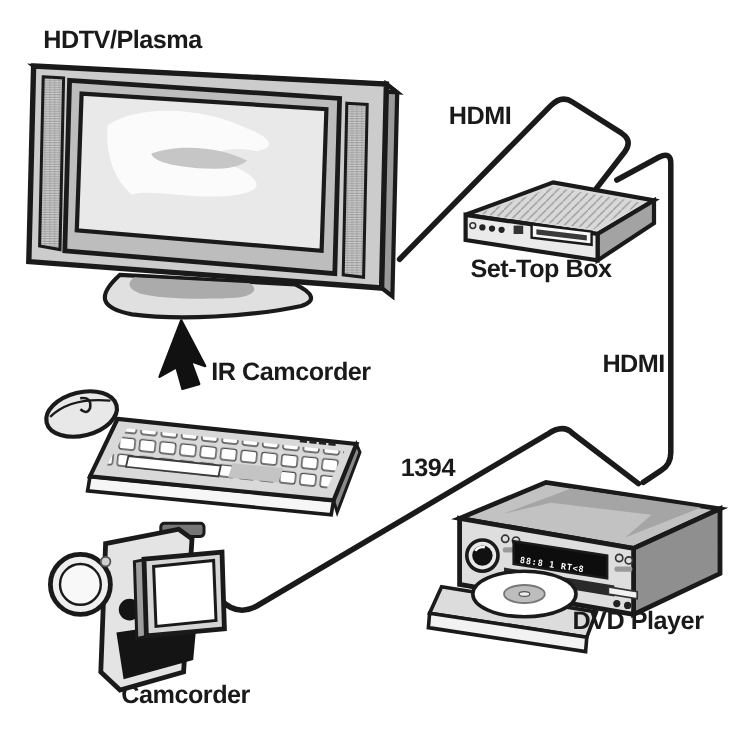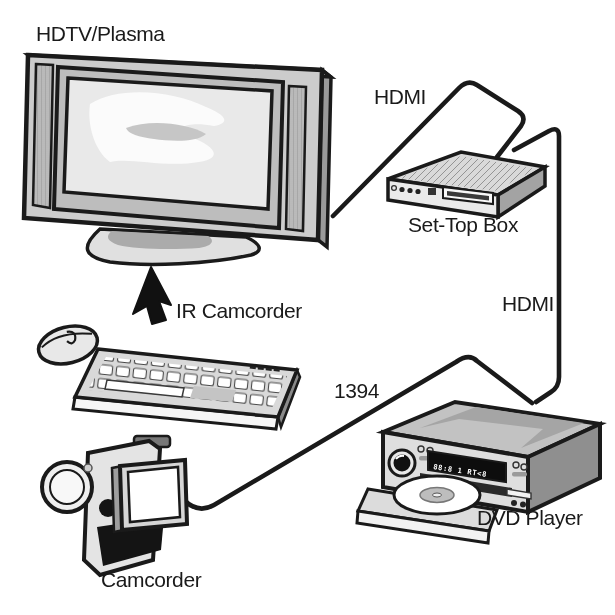--- a/index.html
+++ b/index.html
@@ -2,21 +2,21 @@
 <html><head>
 <meta charset="utf-8">
 <style>
   html,body{margin:0;padding:0;background:#fff;}
   #stage{
     position:relative;width:615px;height:615px;background:#ffffff;
     font-family:"Liberation Sans","DejaVu Sans",sans-serif;overflow:hidden;
   }
   #art{position:absolute;left:0;top:0;}
   .lbl{
-    position:absolute;color:#1a1a1a;font-weight:400;font-size:21px;
+    position:absolute;color:#1a1a1a;font-weight:700;font-size:21px;
     letter-spacing:-0.4px;white-space:nowrap;line-height:1.1;
   }
   .lcd-text{
     font-family:"DejaVu Sans Mono","Liberation Mono",monospace;
     font-weight:bold;
   }
 </style>
 </head>
 <body>
 
@@ -148,21 +148,21 @@
       <ellipse cx="437" cy="495" rx="43" ry="19" fill="#ffffff" stroke="#1a1a1a" stroke-width="3"></ellipse>
       <ellipse cx="437" cy="495" rx="17" ry="7.5" fill="#bdbdbd" stroke="#777777" stroke-width="1.5"></ellipse>
       <ellipse cx="437" cy="495" rx="4.5" ry="2" fill="#eeeeee" stroke="#555555" stroke-width="1"></ellipse>
     </g>
   </svg>
 
   <div class="lbl" style="left:36px;top:22px;">HDTV/Plasma</div>
 
   <div class="lbl" style="left:374px;top:85px;">HDMI</div>
 
-  <div class="lbl" style="left:408px;top:213px;">Set-Top Box</div>
+  <div class="lbl" style="left:392px;top:213px;">Set-Top Box</div>
 
   <div class="lbl" style="left:502px;top:292px;">HDMI</div>
 
   <div class="lbl" style="left:176px;top:299px;">IR Camcorder</div>
 
   <div class="lbl" style="left:334px;top:379px;">1394</div>
 
   <div class="lbl" style="left:101px;top:568px;">Camcorder</div>
 
   <div class="lbl" style="left:477px;top:506px;">DVD Player</div>

